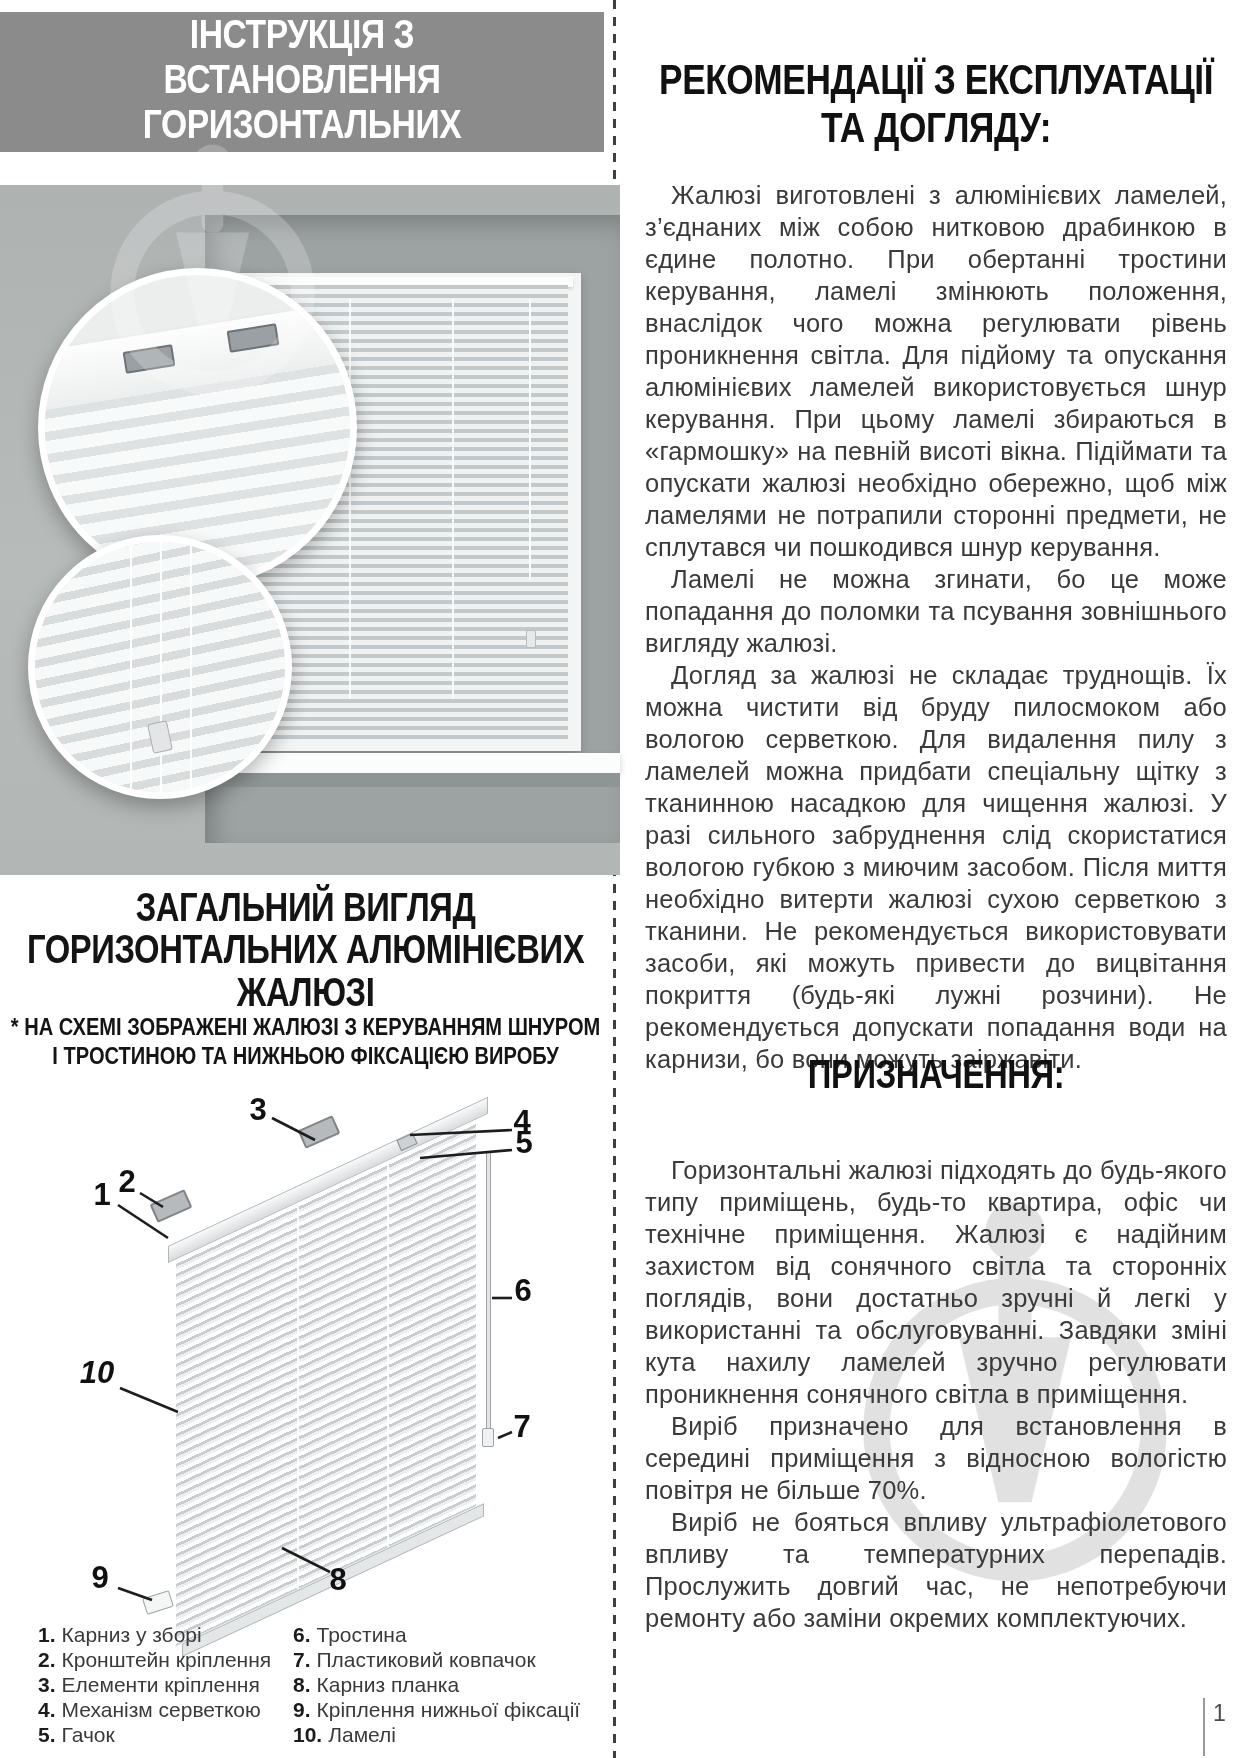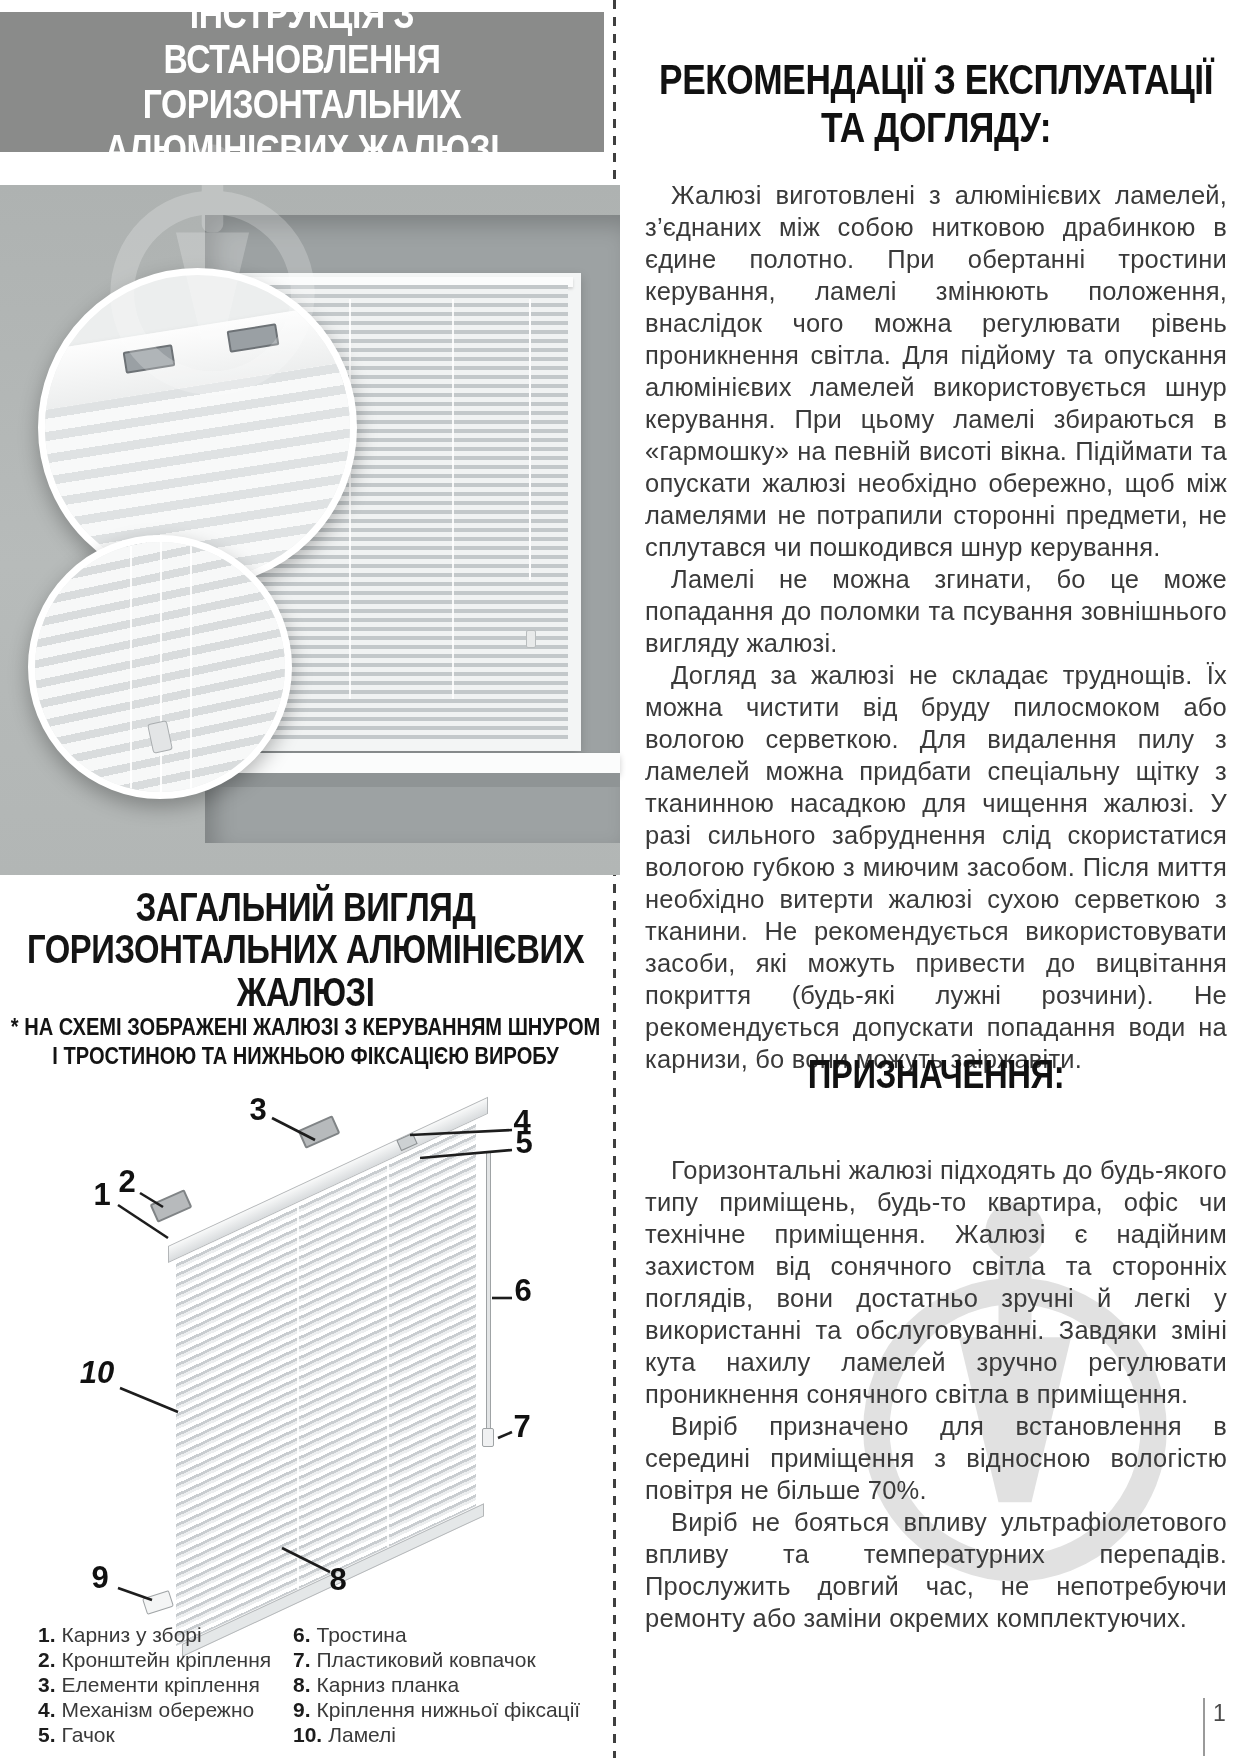--- a/index.html
+++ b/index.html
@@ -14,21 +14,21 @@
   }
   
   .wm { position:absolute; }
   .wm-top { left:105px; top:138px; width:215px; color:#ffffff; opacity:.22; z-index:3; }
   .wm-bottom { left:850px; top:1192px; width:330px; color:#c9c9c9; opacity:.55; z-index:0; }
   
   .condensed { display:inline-block; transform:scaleX(0.82); transform-origin:center top; }
   
   .gray-header {
     position:absolute; left:0; top:12px; width:604px; height:140px; background:#8a8b8a;
-    display:flex; align-items:center; justify-content:center; z-index:2;
+    display:flex; justify-content:center; z-index:2;
   }
   .gray-header-title {
     width:700px; text-align:center; color:#ffffff; font-weight:bold;
     font-size:41px; line-height:1.1; letter-spacing:-0.5px;
   }
   
   .photo {
     position:absolute; left:0; top:185px; width:620px; height:690px; z-index:1;
     background:linear-gradient(180deg,#aeb2b1 0%, #b7bbba 55%, #b2b6b5 100%);
   }
@@ -243,21 +243,21 @@
     <div class="legend-item">
       <span class="ln">1.</span><span>Карниз у зборі</span>
     </div>
     <div class="legend-item">
       <span class="ln">2.</span><span>Кронштейн кріплення</span>
     </div>
     <div class="legend-item">
       <span class="ln">3.</span><span>Елементи кріплення</span>
     </div>
     <div class="legend-item">
-      <span class="ln">4.</span><span>Механізм обережно</span>
+      <span class="ln">4.</span><span>Механізм серветкою</span>
     </div>
     <div class="legend-item">
       <span class="ln">5.</span><span>Гачок</span>
     </div>
   </div>
   <div class="legend-col col2">
     <div class="legend-item">
       <span class="ln">6.</span><span>Тростина</span>
     </div>
     <div class="legend-item">

